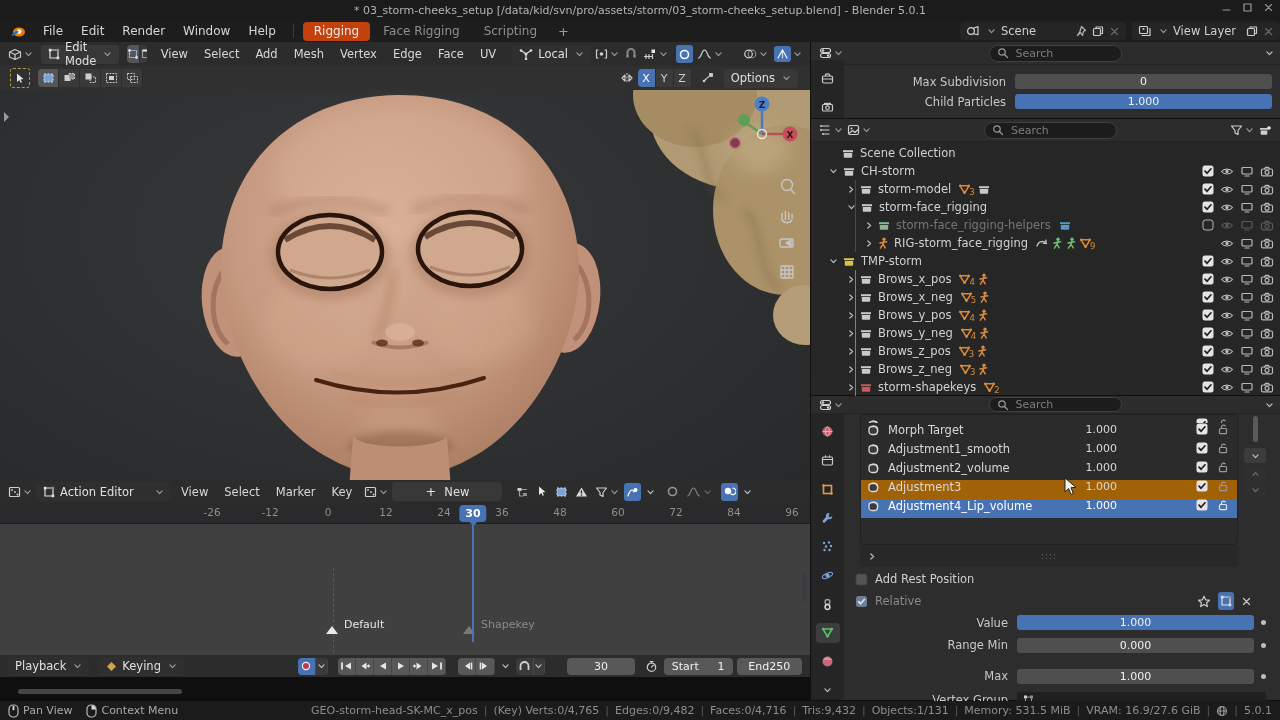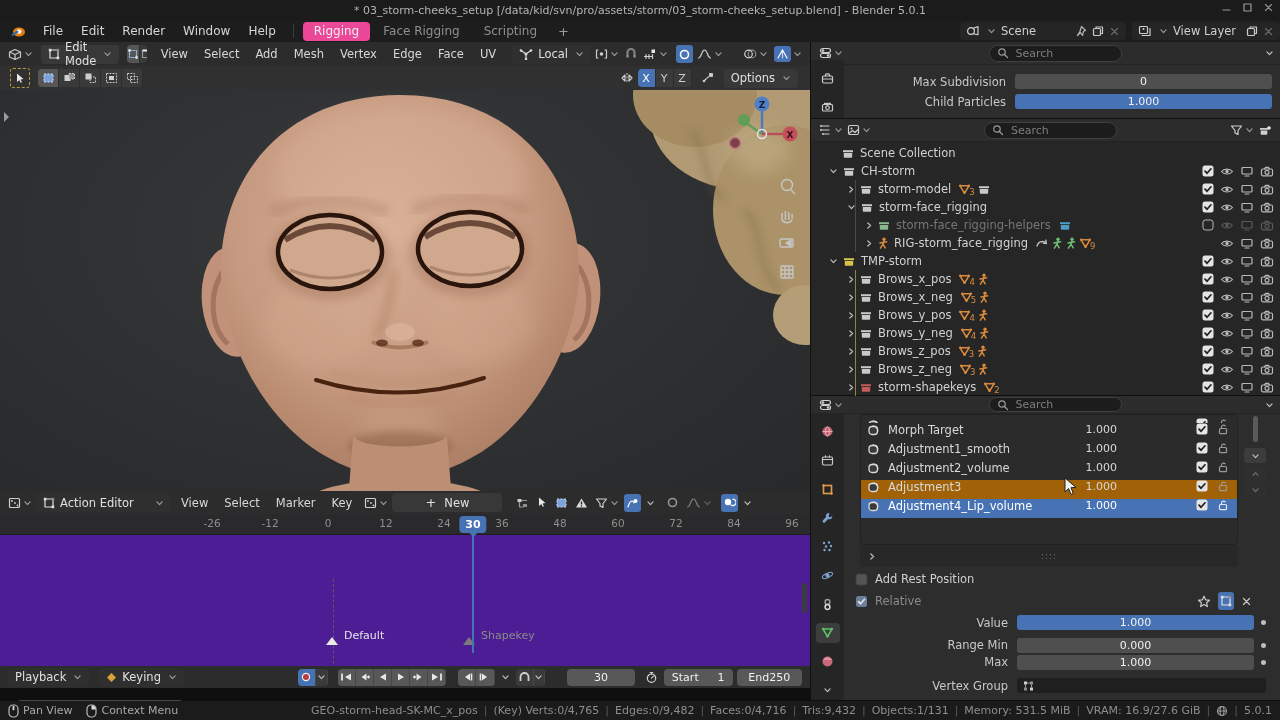--- a/index.html
+++ b/index.html
@@ -11,21 +11,21 @@
   svg{display:block}
   
   #titlebar{left:0;top:0;width:1280px;height:20px;background:#1b1b1b;display:flex;align-items:center;justify-content:center}
   #titlebar .title{font-size:11px;color:#b4b4b4}
   #win-controls{position:absolute;right:6px;top:2px;display:flex;gap:10px;color:#8f8f8f}
   #tb-logo{position:absolute;left:24px;top:3px}
   #menubar{left:0;top:20px;width:1280px;height:22px;background:#1d1d1d;display:flex;align-items:center}
   .menu-item{padding:0 9px;height:22px;line-height:22px;color:#d6d6d6;font-size:12px;border-radius:4px}
   #menubar-sep{width:1px;height:14px;background:#3a3a3a;margin:0 8px}
   .ws-tab{padding:0 11px;height:19px;line-height:19px;margin:0 1px;font-size:12px;color:#8f8f8f;border-radius:4px}
-  .ws-tab.active{background:#ec4899;color:#efefef}
+  .ws-tab.active{background:#c2410c;color:#efefef}
   #add-tab{color:#9a9a9a;padding:0 8px;font-size:13px}
   #menubar-right{margin-left:auto;display:flex;align-items:flex-start;gap:6px;}
   .selector{display:flex;align-items:center;gap:5px;background:#252525;border-radius:4px;height:18px;padding:0 6px;color:#cfcfcf;font-size:11.5px}
   
   .iconbtn{display:flex;align-items:center;justify-content:center;border-radius:3px;height:18px;padding:0 2px}
   .iconbtn.on{background:#4772b3}
   .chev{opacity:.75;margin-left:2px}
   .btn{display:flex;align-items:center;gap:5px;background:#383838;border-radius:4px;height:19px;padding:0 7px;font-size:11.5px;color:#e0e0e0}
   .searchbox{display:flex;align-items:center;gap:5px;background:#1c1c1c;border:1px solid #404040;border-radius:10px;height:17px;padding:0 7px}
   .searchbox input{background:transparent;border:none;outline:none;color:#cfcfcf;font-family:"DejaVu Sans",sans-serif;font-size:11px;width:100px}
@@ -67,21 +67,21 @@
   .sk-row.hover{background:#a16207}
   .sk-row.sel{background:#4772b3;color:#fff}
   .sk-row .nm{margin-left:7px;white-space:nowrap}
   .sk-row .val{position:absolute;right:120px;font-size:11px}
   .sk-row .ctl{position:absolute;right:8px;display:flex;gap:9px;align-items:center}
   #sk-footer{position:absolute;left:49px;top:149px;width:378px;height:22px;background:#282828;border-radius:0 0 4px 4px;display:flex;align-items:center;padding:0 8px}
   .grip{position:absolute;left:50%;transform:translateX(-50%);color:#6a6a6a;font-size:9px;letter-spacing:1px}
   .chkrow{display:flex;align-items:center;gap:7px;font-size:11.5px;color:#d0d0d0}
   .dot{width:5px;height:5px;border-radius:50%;background:#bdbdbd}
   
-  #dopesheet{left:0;top:491px;width:810px;height:197px;background:#4c1d95}
+  #dopesheet{left:0;top:480px;width:810px;height:197px;background:#404040}
   #ds-header{position:absolute;left:0;top:0;width:810px;height:23px;background:#2c2c2c;display:flex;align-items:center;padding:0 6px;gap:2px}
   #ds-ruler{position:absolute;left:0;top:23px;width:810px;height:21px;background:#2a2a2c;border-bottom:1px solid #1e1e1e}
   .tick{position:absolute;top:3px;transform:translateX(-50%);font-size:10.5px;color:#8f8f8f}
   #ds-content{position:absolute;left:0;top:44px;width:810px;height:128px}
   #playhead-line{position:absolute;width:2px;background:#4772b3;top:44px;height:118px}
   #playhead-badge{position:absolute;top:25px;transform:translateX(-50%);background:#4772b3;color:#fff;font-size:11px;
      padding:0 6px;height:17px;line-height:17px;border-radius:4px;font-weight:bold}
   #playhead-badge:after{content:"";position:absolute;left:50%;transform:translateX(-50%);top:16px;border:5px solid transparent;border-top-color:#4772b3}
   #startline{position:absolute;top:44px;height:100px;width:0;border-left:1px dashed #5a5a5a}
   .marker{position:absolute;display:flex}
@@ -1746,21 +1746,21 @@
           </span>
         <span class="dot" style="margin-left:7px"></span>
       </div>
       <div class="row" style="height:16px;margin-top:6px">
         <span class="fieldlabel" style="width:157px">Range Min</span>
         <span class="slider" style="flex:1;margin-left:9px">
             <span>0.000</span>
           </span>
         <span class="dot" style="margin-left:7px"></span>
       </div>
-      <div class="row" style="height:16px;margin-top:1px">
+      <div class="row" style="height:16px;margin-top:15px">
         <span class="fieldlabel" style="width:157px">Max</span>
         <span class="slider" style="flex:1;margin-left:9px">
             <span>1.000</span>
           </span>
         <span class="dot" style="margin-left:7px"></span>
       </div>
       <div class="row" style="height:17px;margin-top:7px">
         <span class="fieldlabel" style="width:157px">Vertex Group</span>
         <span class="slider" style="flex:1;margin-left:9px;background:#1f1f1f;justify-content:flex-start;padding-left:5px">
             <span>

